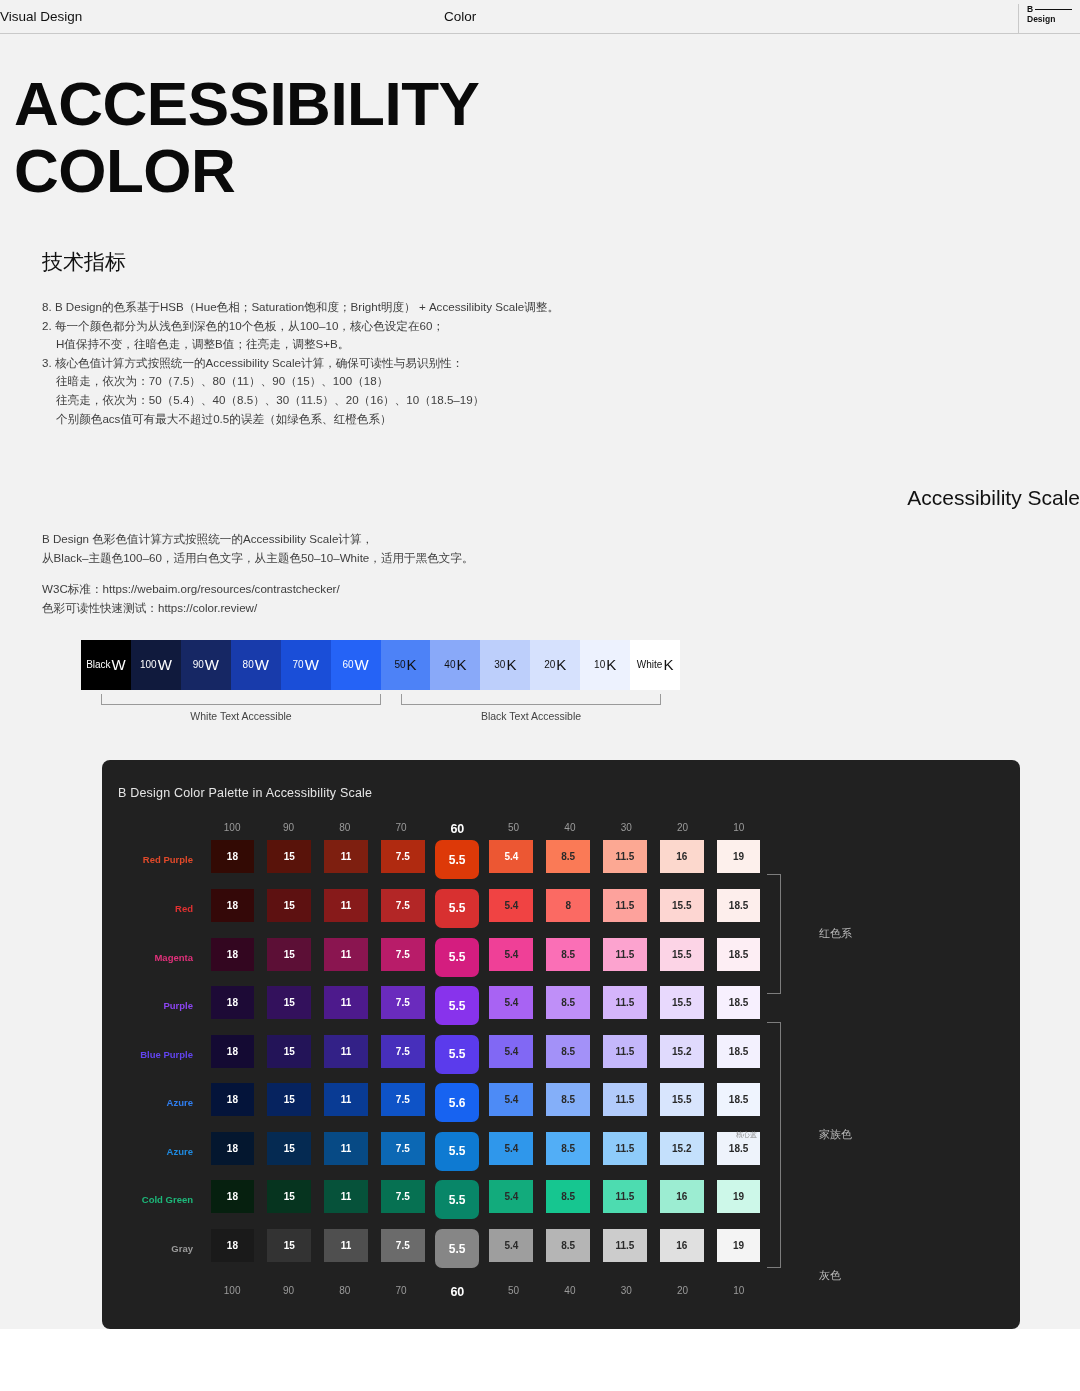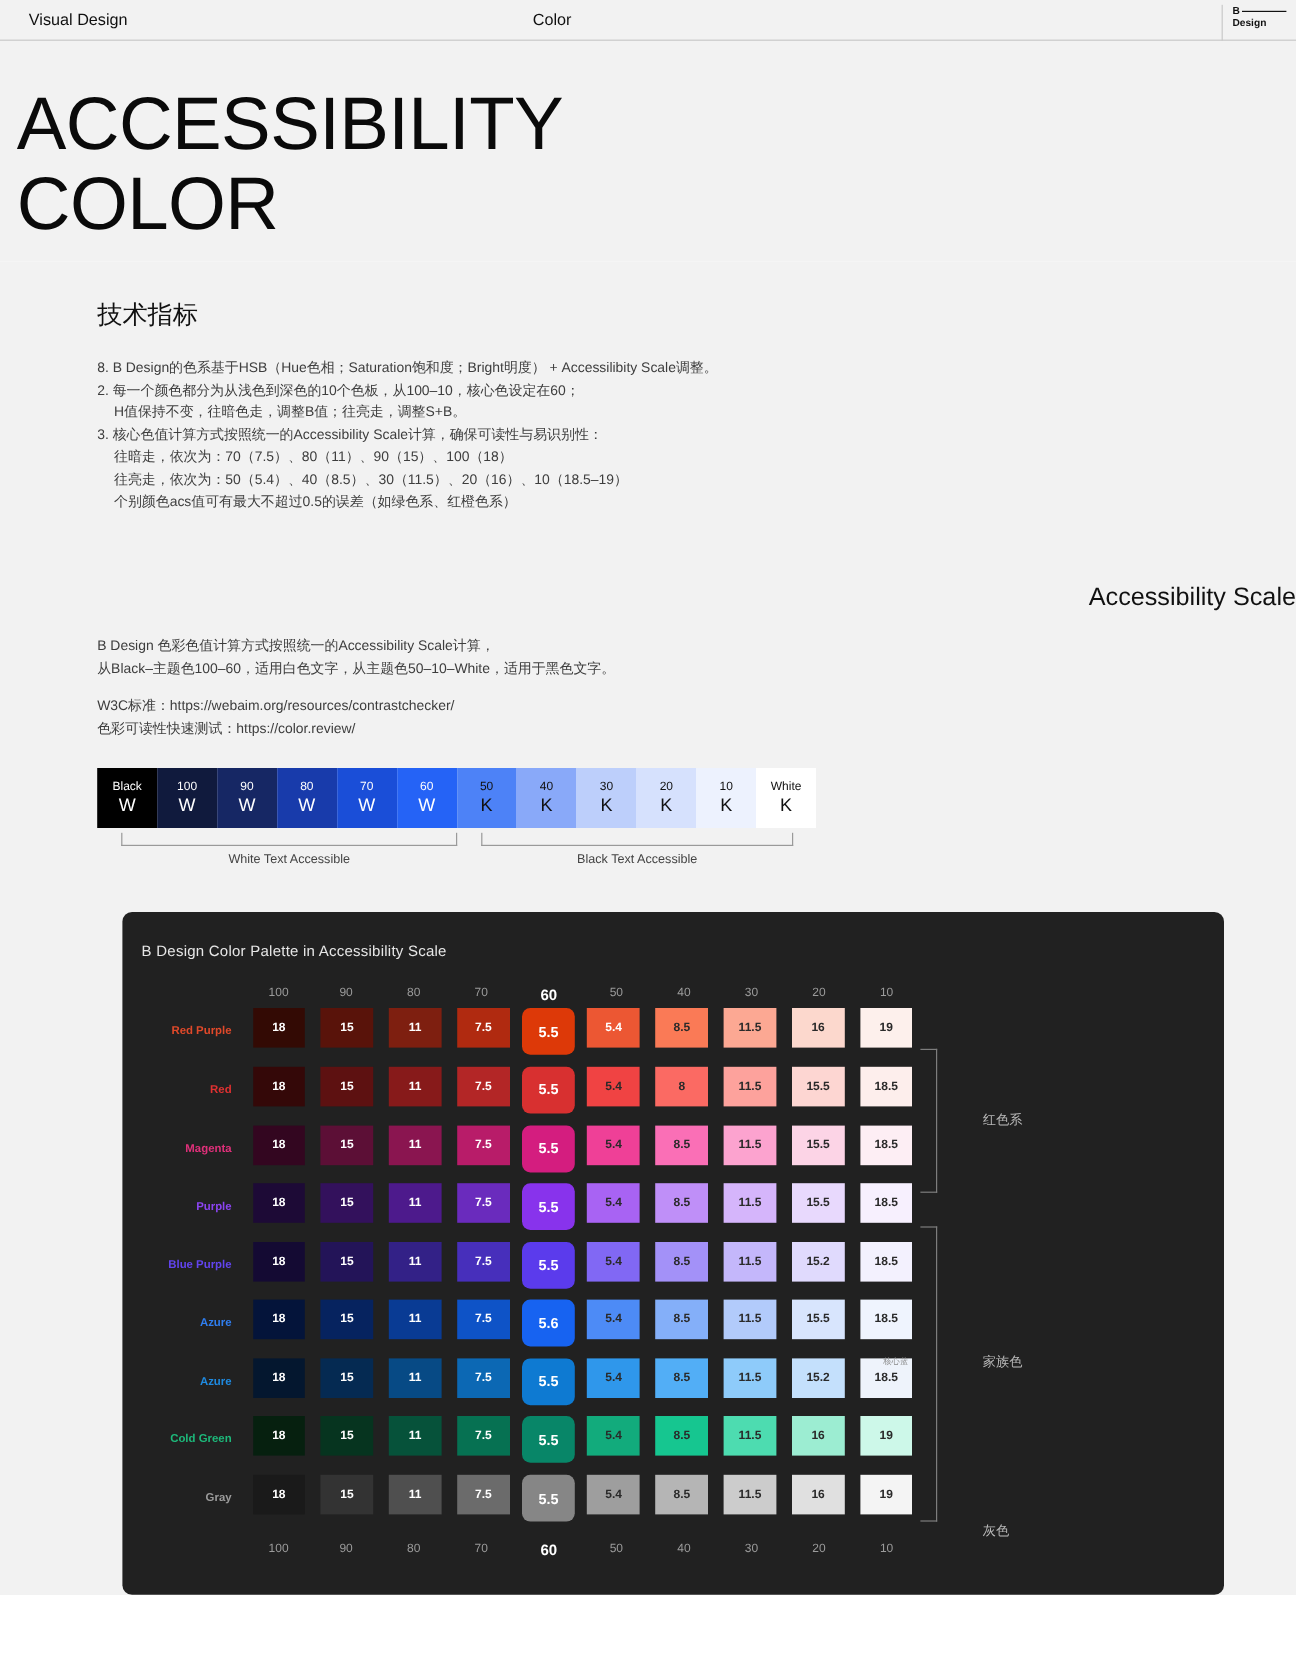--- a/index.html
+++ b/index.html
@@ -14,21 +14,21 @@
   
   .topbar {
     position: relative;
     height: 34px;
     background: #f2f2f2;
     border-bottom: 1px solid #c9c9c9;
     display: flex;
     align-items: center;
   }
   .topbar-left {
-    position: absolute; left: 24px; top: 9px;
+    position: absolute; left: 0; top: 9px;
     font-size: 13.5px; color: #111;
   }
   .topbar-center {
     position: absolute; left: 444px; top: 9px;
     font-size: 13.5px; color: #111;
   }
   .brand {
     position: absolute; right: 8px; top: 4px;
     width: 54px;
     border-left: 1px solid #c9c9c9;
@@ -48,29 +48,29 @@
 
   
   .hero {
     height: 184px;
     background: #f2f2f2;
     padding: 36px 0 0 14px;
   }
   .hero h1 {
     font-size: 62px;
     line-height: 67px;
-    font-weight: 400;
+    font-weight: 700;
     letter-spacing: -0.5px;
     color: #0a0a0a;
   }
 
   
   .content { background: #f2f2f2; padding-top: 30px; }
 
-  .sect { padding-left: 81px; }
+  .sect { padding-left: 42px; }
   h2 {
     font-size: 21px; font-weight: 400; color: #111;
     letter-spacing: 0px;
   }
   .specs {
     margin-top: 22px;
     font-size: 11.6px;
     line-height: 18.6px;
     color: #3d3d3d;
   }
@@ -84,21 +84,21 @@
     line-height: 18.6px;
     color: #3d3d3d;
   }
   .as-body .gap { height: 13px; }
 
   
   .scalewrap { margin-top: 22px; padding-left: 81px; }
   .scale { display: flex; width: 599px; height: 50px; }
   .sw {
     flex: 1;
-    display: flex; flex-direction: column;
+    display: flex; 
     align-items: center; justify-content: center;
     gap: 1px;
   }
   .sw .n { font-size: 10px; line-height: 12px; }
   .sw .l { font-size: 15px; line-height: 17px; }
 
   .brackets { position: relative; width: 599px; height: 16px; margin-top: 4px; }
   .bk {
     position: absolute; top: 0; height: 11px;
     border-left: 1px solid #9a9a9a;

